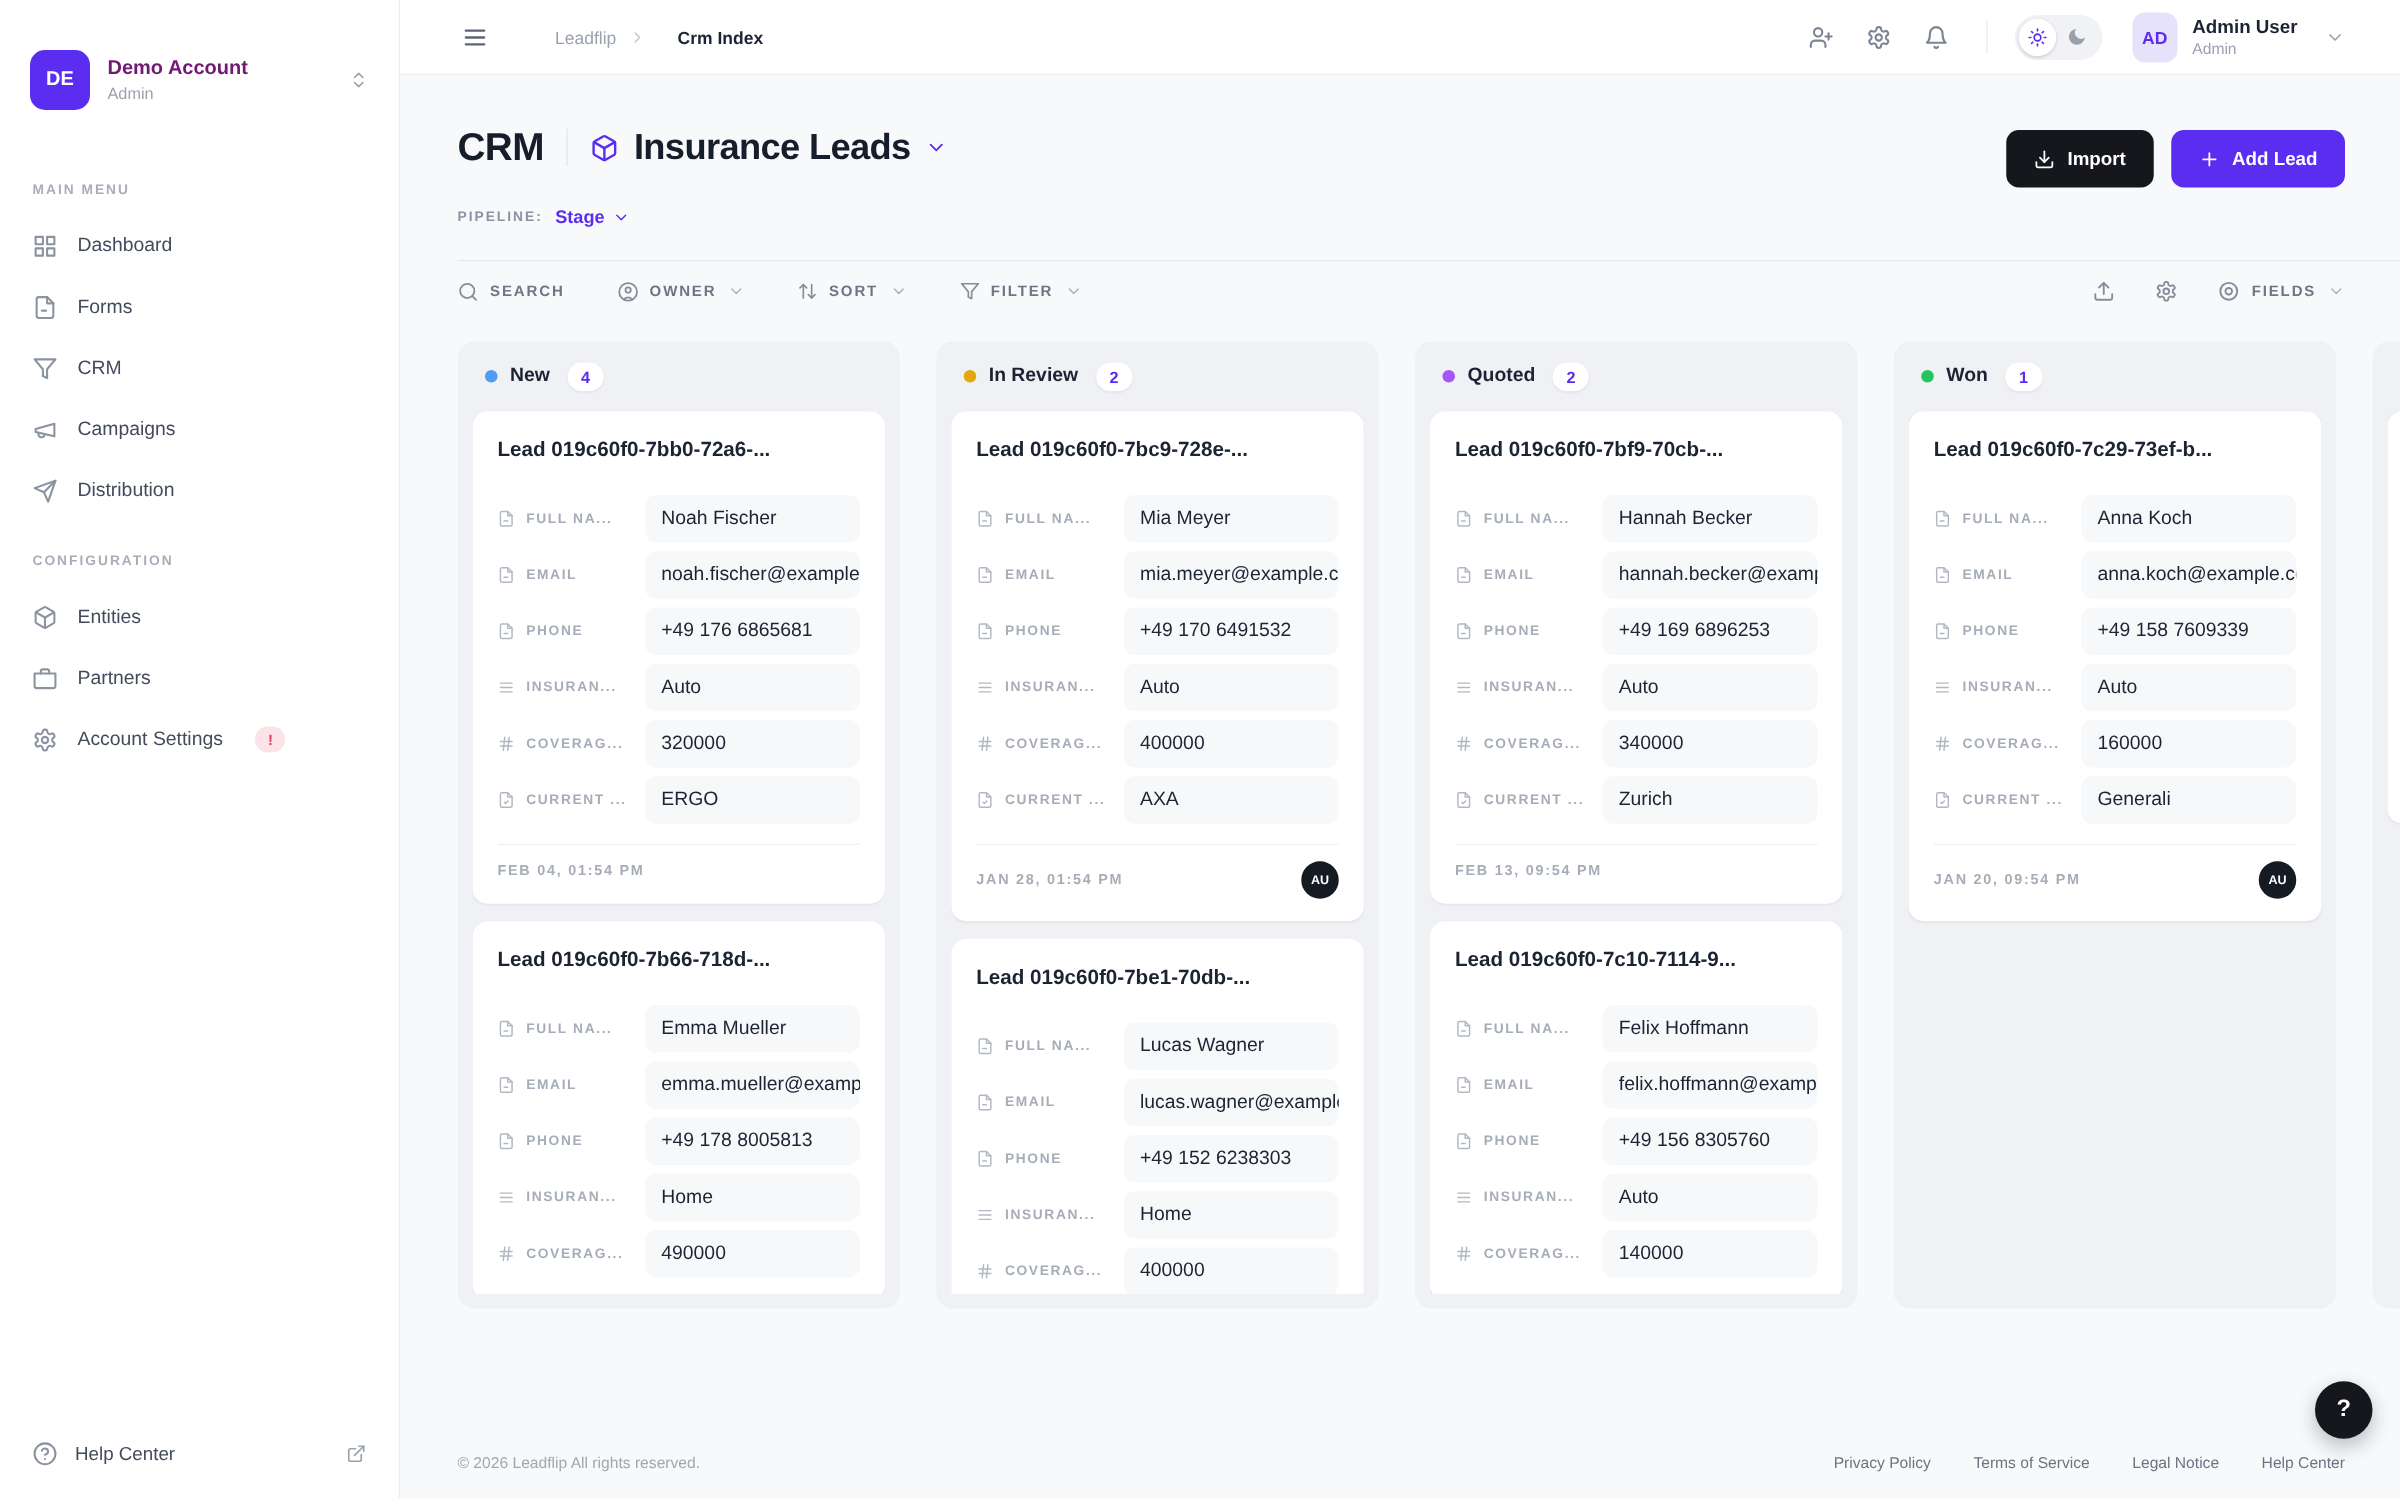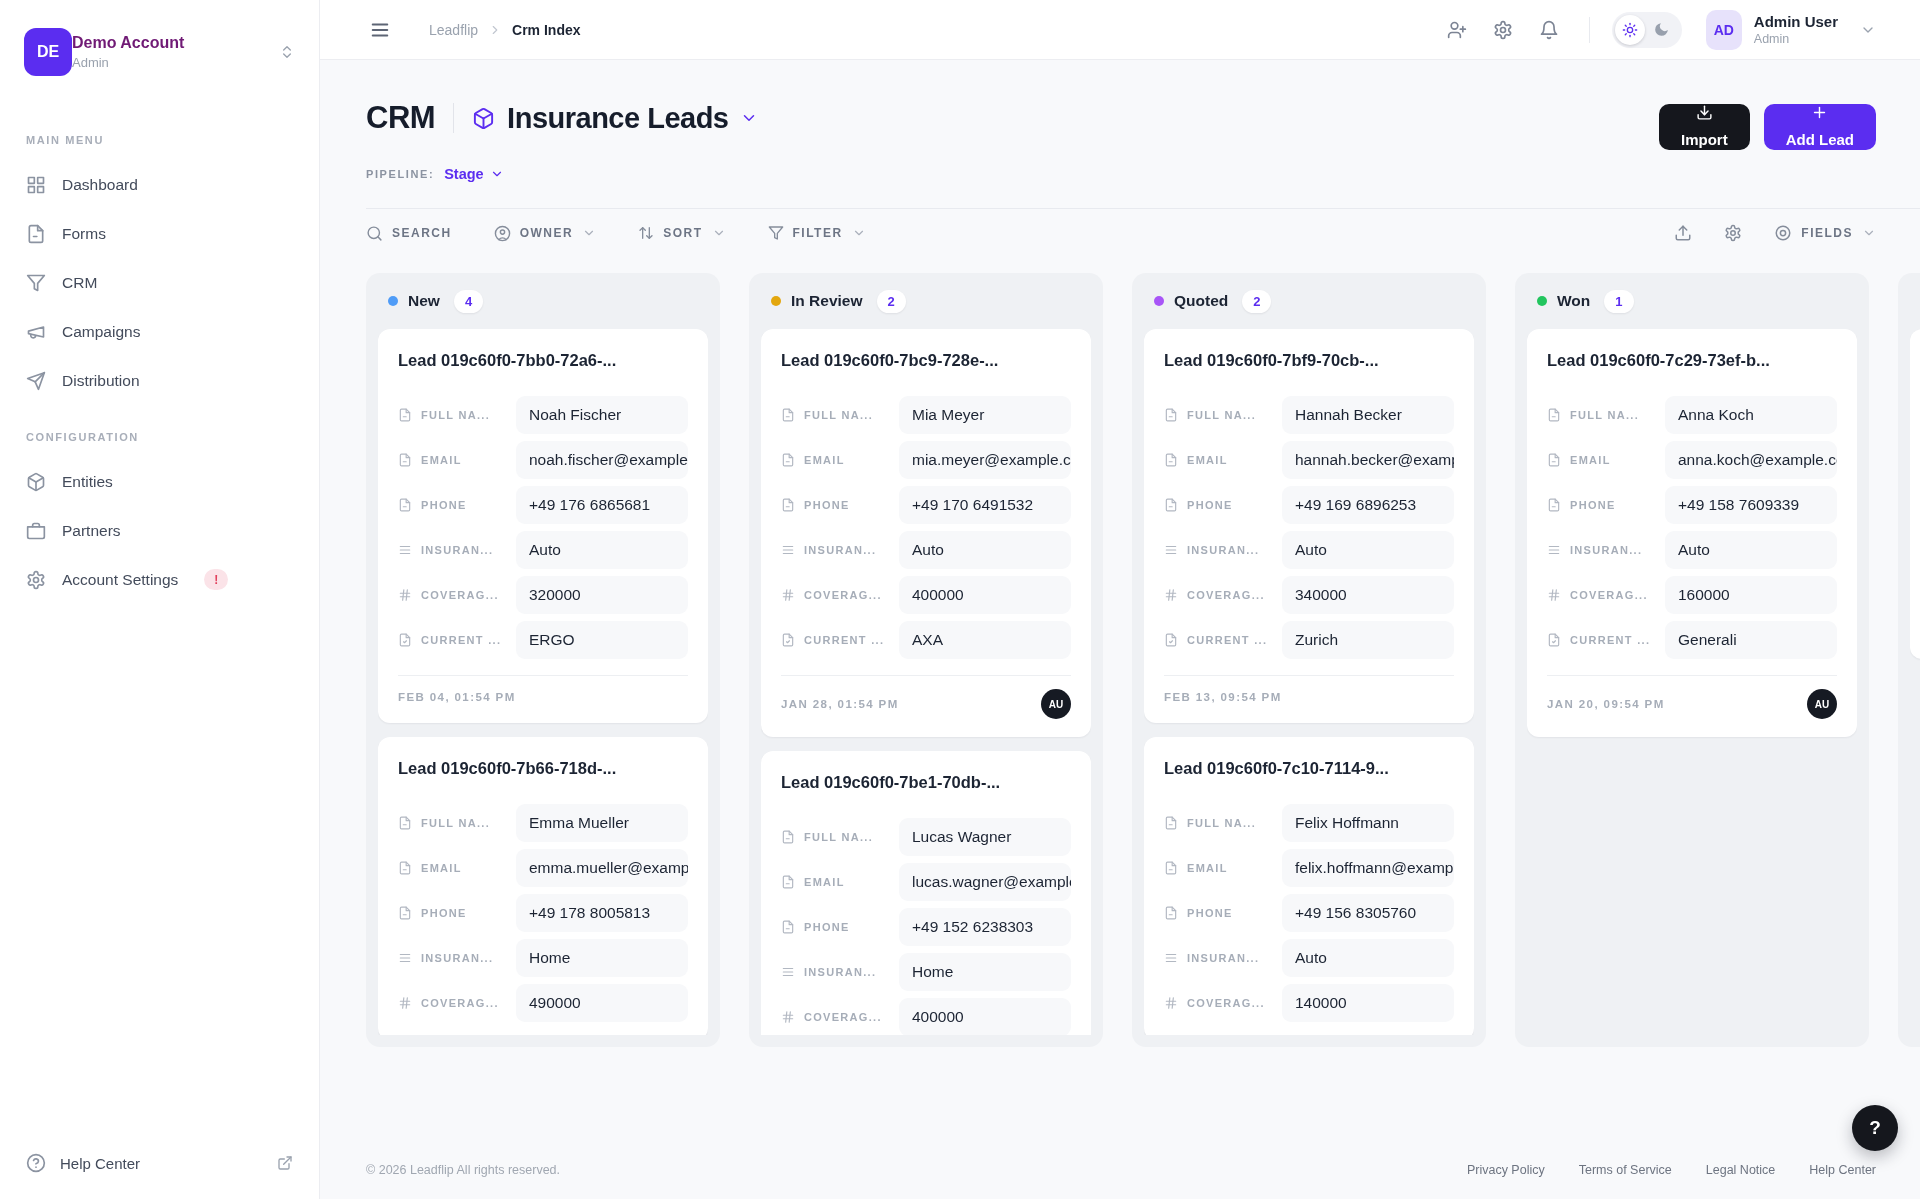--- a/index.html
+++ b/index.html
@@ -9,21 +9,21 @@
     display:flex; background:#f8f9fb; color:#1c2433;
   }
   .icn { display:inline-flex; flex:none; }
   .icn svg { display:block; }
 
   
   .sidebar {
     width:320px; height:100%; background:#fff; border-right:1px solid #ecedf1;
     display:flex; flex-direction:column; flex:none;
   }
-  .acct { display:flex; align-items:center; padding:28px 24px 20px; cursor:pointer; }
+  .acct { display:flex; align-items:center; gap:14px; padding:40px 24px 20px; cursor:pointer; }
   .acct-logo {
     width:48px; height:48px; border-radius:12px; background:var(--accent);
     color:#fff; font-size:16px; font-weight:700; display:flex; align-items:center; justify-content:center;
   }
   .acct-meta { flex:1; }
   .acct-name { font-size:16px; font-weight:700; color:#701a75; }
   .acct-role { font-size:13px; color:#9aa2ae; margin-top:3px; }
   .acct .switch-ic { color:#9aa2ae; }
 
   .side-nav { flex:1; padding:28px 24px 0; }
@@ -51,21 +51,21 @@
 
   
   .shell { flex:1; display:flex; flex-direction:column; position:relative; min-width:0; }
   .topbar {
     height:60px; background:#fff; border-bottom:1px solid #ecedf1; flex:none;
     display:flex; align-items:center; padding:0 44px 0 45px;
   }
   .tb-left { display:flex; align-items:center; gap:34px; flex:1; }
   .tb-iconbtn { background:none; border:none; cursor:pointer; color:#5d6575; display:flex; padding:4px; }
   .crumbs { display:flex; align-items:center; gap:10px; }
-  .crumb { font-size:14px; color:#9aa2ae; cursor:pointer; }
+  .crumb { font-size:14px; color:#9aa2ae; cursor:pointer;margin-left:15px; }
   .crumb-sep { color:#c2c7d0; display:flex; }
   .crumb.current { color:#1c2433; font-weight:600; cursor:default; }
   .tb-right { display:flex; align-items:center; gap:10px; }
   .tb-right .tb-iconbtn { color:#7c8494; padding:8px; }
   .tb-divider { width:1px; height:26px; background:#e8eaef; margin:0 12px; }
   .toggle {
     width:70px; height:36px; border-radius:999px; background:#f1f2f6;
     display:flex; align-items:center; padding:3px; gap:2px; cursor:pointer;
   }
   .tg-opt { width:30px; height:30px; border-radius:50%; display:flex; align-items:center; justify-content:center; color:#98a0ad; }
@@ -86,21 +86,21 @@
   .title-wrap { display:flex; align-items:center; gap:18px; }
   .page-module { font-size:31px; font-weight:700; letter-spacing:-.5px; color:#161d2b; }
   .title-div { width:1px; height:30px; background:#e2e4ea; }
   .entity-wrap { display:flex; align-items:center; gap:12px; cursor:pointer; }
   .entity-wrap .icn { color:var(--accent); }
   .page-entity { font-size:29px; font-weight:700; letter-spacing:-.5px; color:#161d2b; }
   .entity-chev { color:#aab0bb; }
   .actions { display:flex; gap:14px; margin-top:4px; }
   .btn {
     height:46px; border:none; border-radius:10px; font-family:inherit; font-size:15px; font-weight:600;
-    display:inline-flex; align-items:center; gap:10px; padding:0 22px; cursor:pointer;flex-direction:column;
+    display:inline-flex; align-items:center; gap:10px; padding:0 22px; cursor:pointer;
   }
   .btn-dark { background:#15171d; color:#fff; }
   .btn-accent { background:var(--accent); color:#fff; }
 
   .pipeline { display:flex; align-items:center; gap:10px; margin-top:16px; }
   .pipeline-label { font-size:11px; font-weight:700; letter-spacing:1.6px; color:#8b93a1; }
   .pipeline-value { font-size:14.5px; font-weight:700; color:var(--accent); cursor:pointer; display:flex; align-items:center; gap:6px; }
 
   .toolbar {
     margin-top:26px; border-top:1px solid #e8eaef; padding:15px 44px 15px 0;

